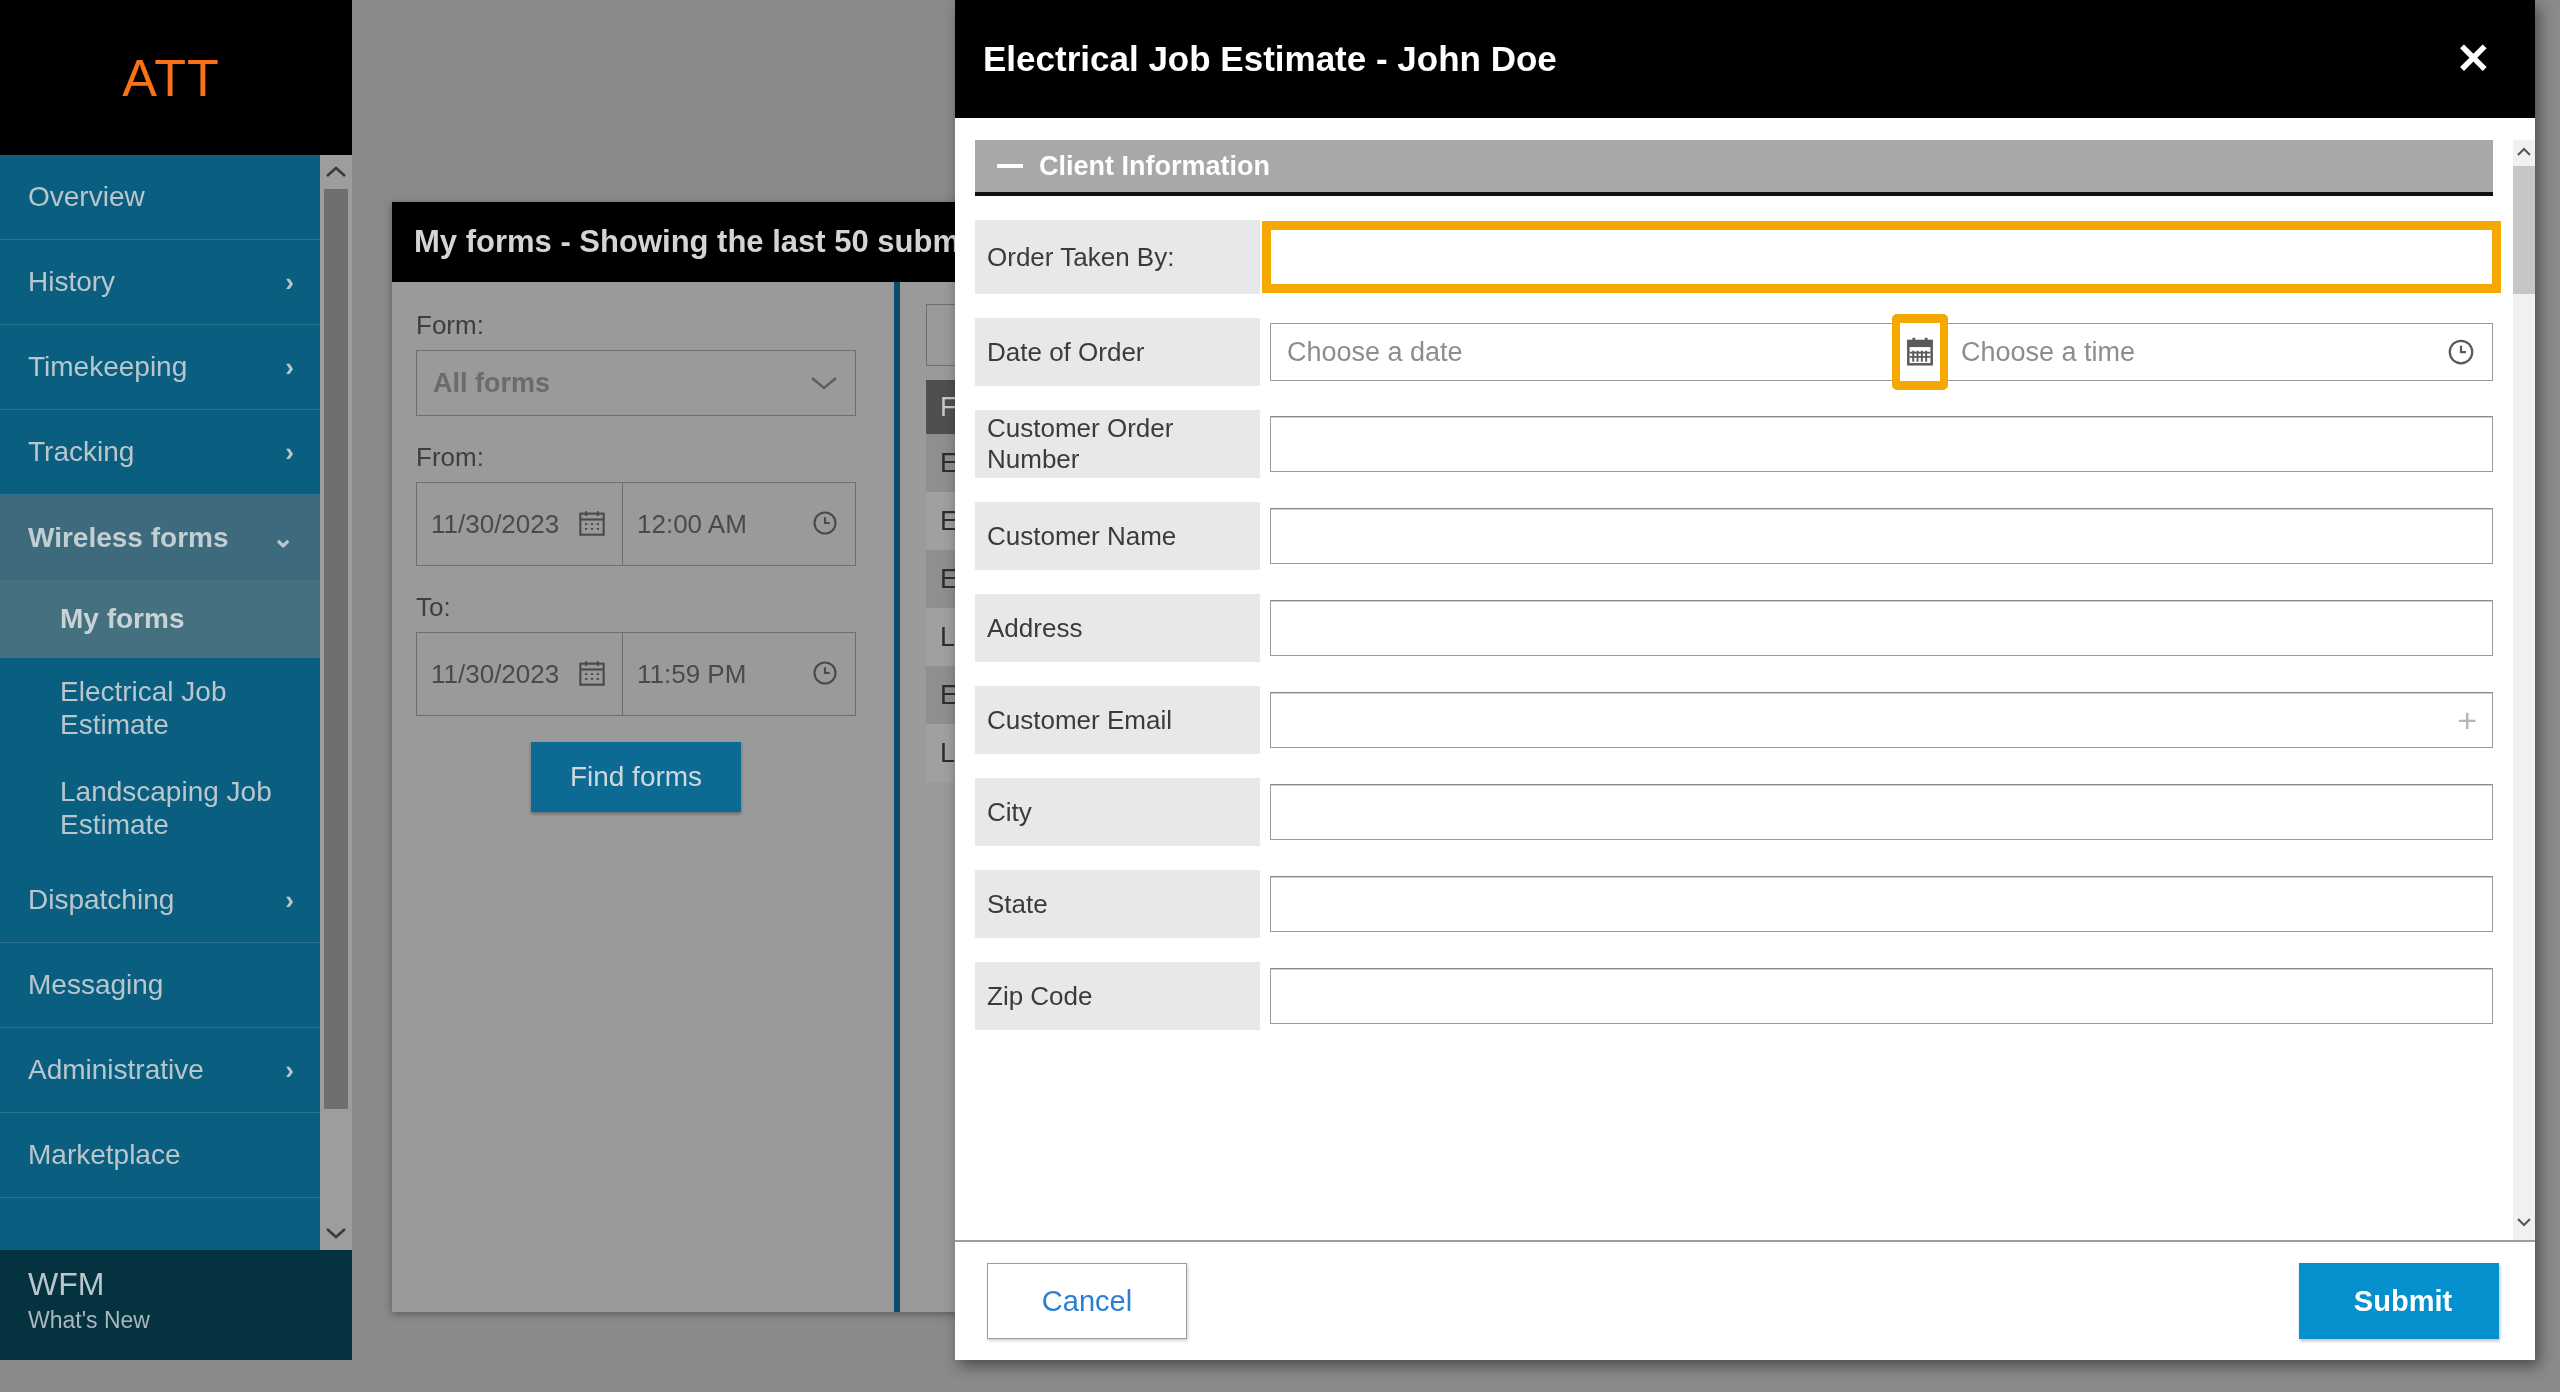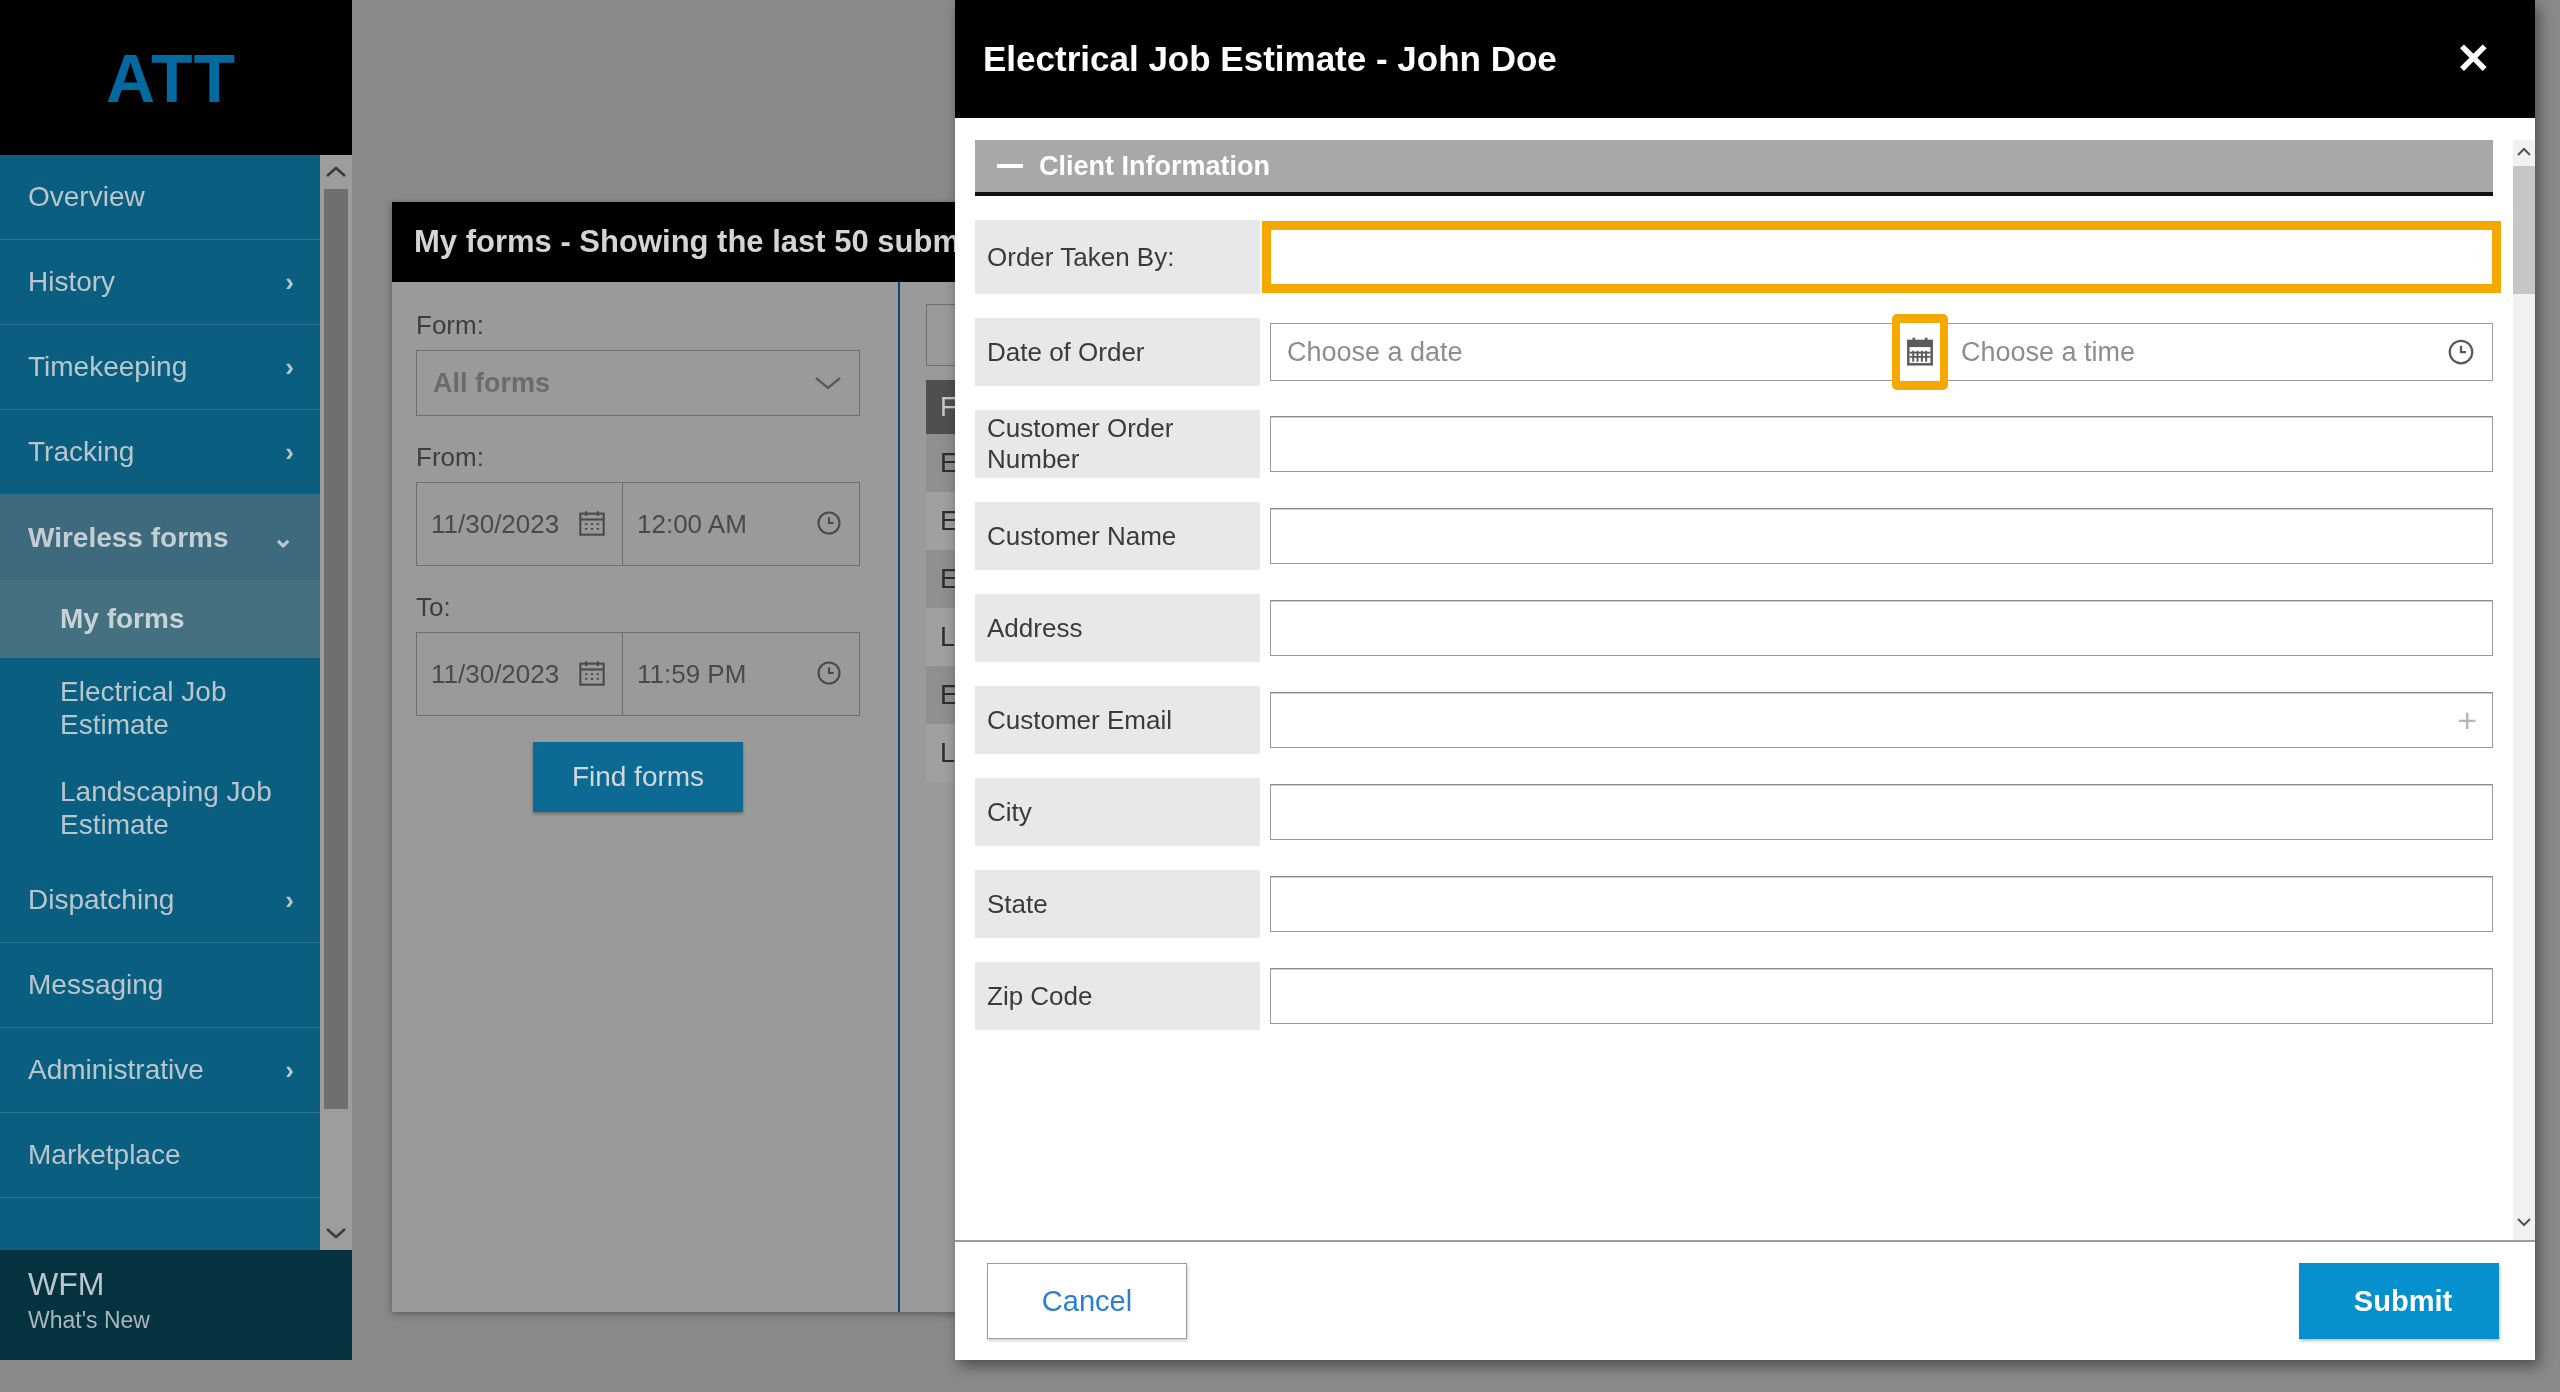--- a/index.html
+++ b/index.html
@@ -18,22 +18,22 @@
   }
 
   
   .logo-box {
     position: absolute; left: 0; top: 0;
     width: 352px; height: 155px;
     background: #000;
     display: flex; align-items: center; justify-content: center;
   }
   .logo-text {
-    color: #0369a1; font-size: 68px; letter-spacing: 1px;
-    font-weight: 700; line-height: 1;
+    color: #f97316; font-size: 52px; letter-spacing: 1px;
+    font-weight: 400; line-height: 1;
     padding-right: 10px;
   }
 
   .nav-wrap {
     position: absolute; left: 0; top: 155px;
     width: 352px; height: 1095px;
     background: #0a5f80;
     overflow: hidden;
   }
   .nav-list { width: 320px; }
@@ -110,21 +110,21 @@
     box-shadow: 0 2px 8px rgba(0,0,0,.35);
   }
   .forms-card-head {
     height: 80px; background: #000; display: flex; align-items: center;
     padding-left: 22px;
     color: #d4d4d4; font-size: 31px; font-weight: 700;
   }
   .forms-card-body { display: flex; height: 1030px; }
   .filter-col {
     width: 508px; padding: 28px 38px 0 24px;
-    border-right: 2px solid #0c4a6e;
+    border-right: 6px solid #0c4a6e;
   }
   .flabel { color: #3e3e3e; font-size: 26px; margin-bottom: 9px; }
   .fselect {
     height: 66px; border: 1px solid #6e6e6e; background: #9a9a9a;
     display: flex; align-items: center; padding: 0 16px;
     color: #6b6b6b; font-size: 27px; font-weight: 700;
     justify-content: space-between; margin-bottom: 26px;
   }
   .fselect .cdown { font-size: 22px; color: #5c5c5c; font-weight: 400; }
   .fdt {

